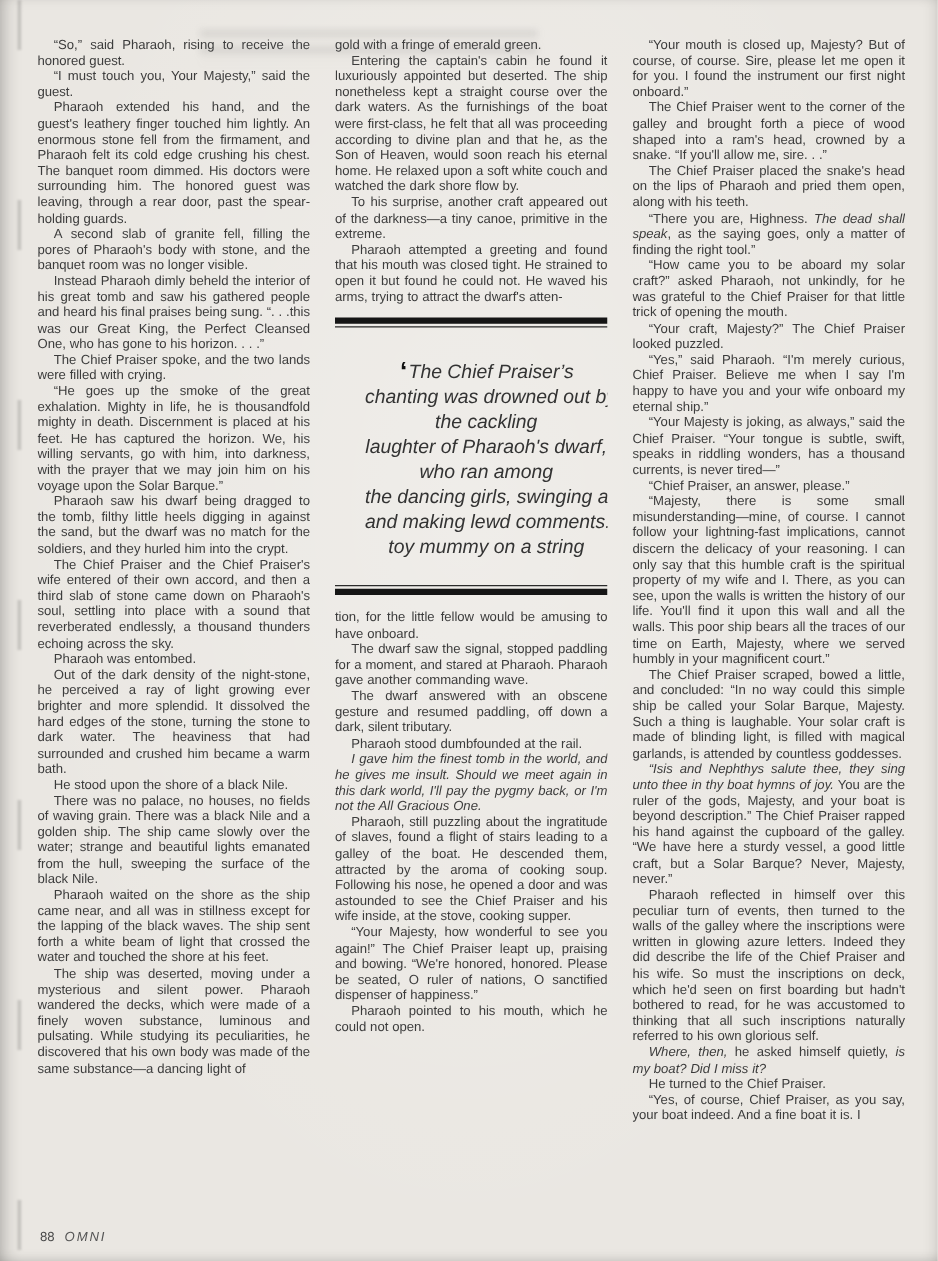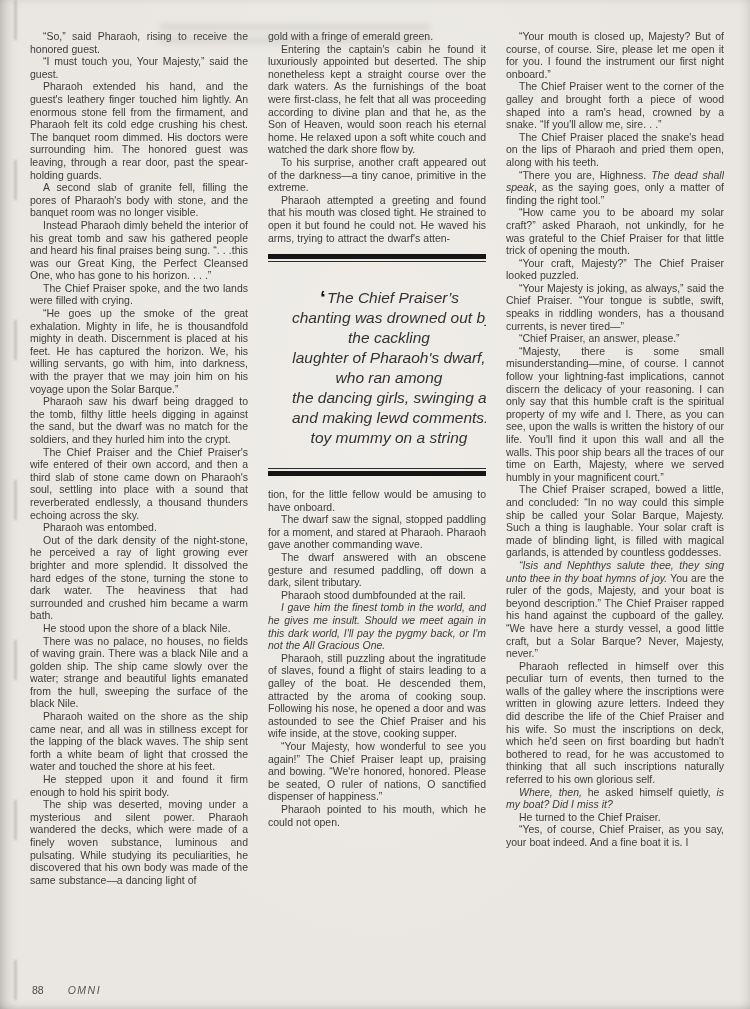--- a/index.html
+++ b/index.html
@@ -61,21 +61,21 @@
     font-size:21px;
     line-height:0;
     color:#111;
     position:relative;top:2px;
     padding:0 1px;
   }
   
   .footer{
     position:absolute;left:32px;bottom:13px;
     font-size:10.5px;color:#4a4a4a;
-    display:flex;gap:24px;align-items:flex-end;
+    display:flex;gap:8px;align-items:flex-end;
   }
   .footer .mag{letter-spacing:1.5px;color:#555;font-style:italic;}
   
   .ghost{
     position:absolute;left:160px;top:24px;width:270px;height:26px;
     background:repeating-linear-gradient(180deg,
       rgba(110,110,110,0.16) 0 6px, rgba(0,0,0,0) 6px 13px);
     filter:blur(3px);
     pointer-events:none;
   }
@@ -103,21 +103,20 @@
         <p class="para ind"><span>Instead Pharaoh dimly beheld the interior of his great tomb and saw his gathered people and heard his final praises being sung. “. . .this was our Great King, the Perfect Cleansed One, who has gone to his horizon. . . .”</span></p>
         <p class="para ind"><span>The Chief Praiser spoke, and the two lands were filled with crying.</span></p>
         <p class="para ind"><span>“He goes up the smoke of the great exhalation. Mighty in life, he is thousandfold mighty in death. Discernment is placed at his feet. He has captured the horizon. We, his willing servants, go with him, into darkness, with the prayer that we may join him on his voyage upon the Solar Barque.”</span></p>
         <p class="para ind"><span>Pharaoh saw his dwarf being dragged to the tomb, filthy little heels digging in against the sand, but the dwarf was no match for the soldiers, and they hurled him into the crypt.</span></p>
         <p class="para ind"><span>The Chief Praiser and the Chief Praiser's wife entered of their own accord, and then a third slab of stone came down on Pharaoh's soul, settling into place with a sound that reverberated endlessly, a thousand thunders echoing across the sky.</span></p>
         <p class="para ind"><span>Pharaoh was entombed.</span></p>
         <p class="para ind sb"><span>Out of the dark density of the night-stone, he perceived a ray of light growing ever brighter and more splendid. It dissolved the hard edges of the stone, turning the stone to dark water. The heaviness that had surrounded and crushed him became a warm bath.</span></p>
         <p class="para ind"><span>He stood upon the shore of a black Nile.</span></p>
         <p class="para ind"><span>There was no palace, no houses, no fields of waving grain. There was a black Nile and a golden ship. The ship came slowly over the water; strange and beautiful lights emanated from the hull, sweeping the surface of the black Nile.</span></p>
         <p class="para ind"><span>Pharaoh waited on the shore as the ship came near, and all was in stillness except for the lapping of the black waves. The ship sent forth a white beam of light that crossed the water and touched the shore at his feet.</span></p>
-        <p class="para ind"><span>He stepped upon it and found it firm enough to hold his spirit body.</span></p>
         <p class="para ind"><span>The ship was deserted, moving under a mysterious and silent power. Pharaoh wandered the decks, which were made of a finely woven substance, luminous and pulsating. While studying its peculiarities, he discovered that his own body was made of the same substance—a dancing light of</span></p>
       </div>
 
     <div class="col">
       <div id="col2a">
           <p class="para"><span>gold with a fringe of emerald green.</span></p>
           <p class="para ind"><span>Entering the captain's cabin he found it luxuriously appointed but deserted. The ship nonetheless kept a straight course over the dark waters. As the furnishings of the boat were first-class, he felt that all was proceeding according to divine plan and that he, as the Son of Heaven, would soon reach his eternal home. He relaxed upon a soft white couch and watched the dark shore flow by.</span></p>
           <p class="para ind"><span>To his surprise, another craft appeared out of the darkness—a tiny canoe, primitive in the extreme.</span></p>
           <p class="para ind"><span>Pharaoh attempted a greeting and found that his mouth was closed tight. He strained to open it but found he could not. He waved his arms, trying to attract the dwarf's atten-</span></p>
         </div>
@@ -149,20 +148,21 @@
         </div>
     </div>
 
     <div class="col" id="col3">
         <p class="para ind"><span>“Your mouth is closed up, Majesty? But of course, of course. Sire, please let me open it for you. I found the instrument our first night onboard.”</span></p>
         <p class="para ind"><span>The Chief Praiser went to the corner of the galley and brought forth a piece of wood shaped into a ram's head, crowned by a snake. “If you'll allow me, sire. . .”</span></p>
         <p class="para ind"><span>The Chief Praiser placed the snake's head on the lips of Pharaoh and pried them open, along with his teeth.</span></p>
         <p class="para ind"><span>“There you are, Highness. </span><span class="it">The dead shall speak</span><span>, as the saying goes, only a matter of finding the right tool.”</span></p>
         <p class="para ind"><span>“How came you to be aboard my solar craft?” asked Pharaoh, not unkindly, for he was grateful to the Chief Praiser for that little trick of opening the mouth.</span></p>
         <p class="para ind"><span>“Your craft, Majesty?” The Chief Praiser looked puzzled.</span></p>
+        <p class="para ind"><span>“Yes,” said Pharaoh. “I'm merely curious, Chief Praiser. Believe me when I say I'm happy to have you and your wife onboard my eternal ship.”</span></p>
         <p class="para ind"><span>“Your Majesty is joking, as always,” said the Chief Praiser. “Your tongue is subtle, swift, speaks in riddling wonders, has a thousand currents, is never tired—”</span></p>
         <p class="para ind"><span>“Chief Praiser, an answer, please.”</span></p>
         <p class="para ind"><span>“Majesty, there is some small misunderstanding—mine, of course. I cannot follow your lightning-fast implications, cannot discern the delicacy of your reasoning. I can only say that this humble craft is the spiritual property of my wife and I. There, as you can see, upon the walls is written the history of our life. You'll find it upon this wall and all the walls. This poor ship bears all the traces of our time on Earth, Majesty, where we served humbly in your magnificent court.”</span></p>
         <p class="para ind"><span>The Chief Praiser scraped, bowed a little, and concluded: “In no way could this simple ship be called your Solar Barque, Majesty. Such a thing is laughable. Your solar craft is made of blinding light, is filled with magical garlands, is attended by countless goddesses.</span></p>
         <p class="para ind"><span class="it">“Isis and Nephthys salute thee, they sing unto thee in thy boat hymns of joy.</span><span> You are the ruler of the gods, Majesty, and your boat is beyond description.” The Chief Praiser rapped his hand against the cupboard of the galley. “We have here a sturdy vessel, a good little craft, but a Solar Barque? Never, Majesty, never.”</span></p>
         <p class="para ind"><span>Pharaoh reflected in himself over this peculiar turn of events, then turned to the walls of the galley where the inscriptions were written in glowing azure letters. Indeed they did describe the life of the Chief Praiser and his wife. So must the inscriptions on deck, which he'd seen on first boarding but hadn't bothered to read, for he was accustomed to thinking that all such inscriptions naturally referred to his own glorious self.</span></p>
         <p class="para ind"><span class="it">Where, then,</span><span> he asked himself quietly, </span><span class="it">is my boat? Did I miss it?</span></p>
         <p class="para ind"><span>He turned to the Chief Praiser.</span></p>
         <p class="para ind"><span>“Yes, of course, Chief Praiser, as you say, your boat indeed. And a fine boat it is. I</span></p>
       </div>

